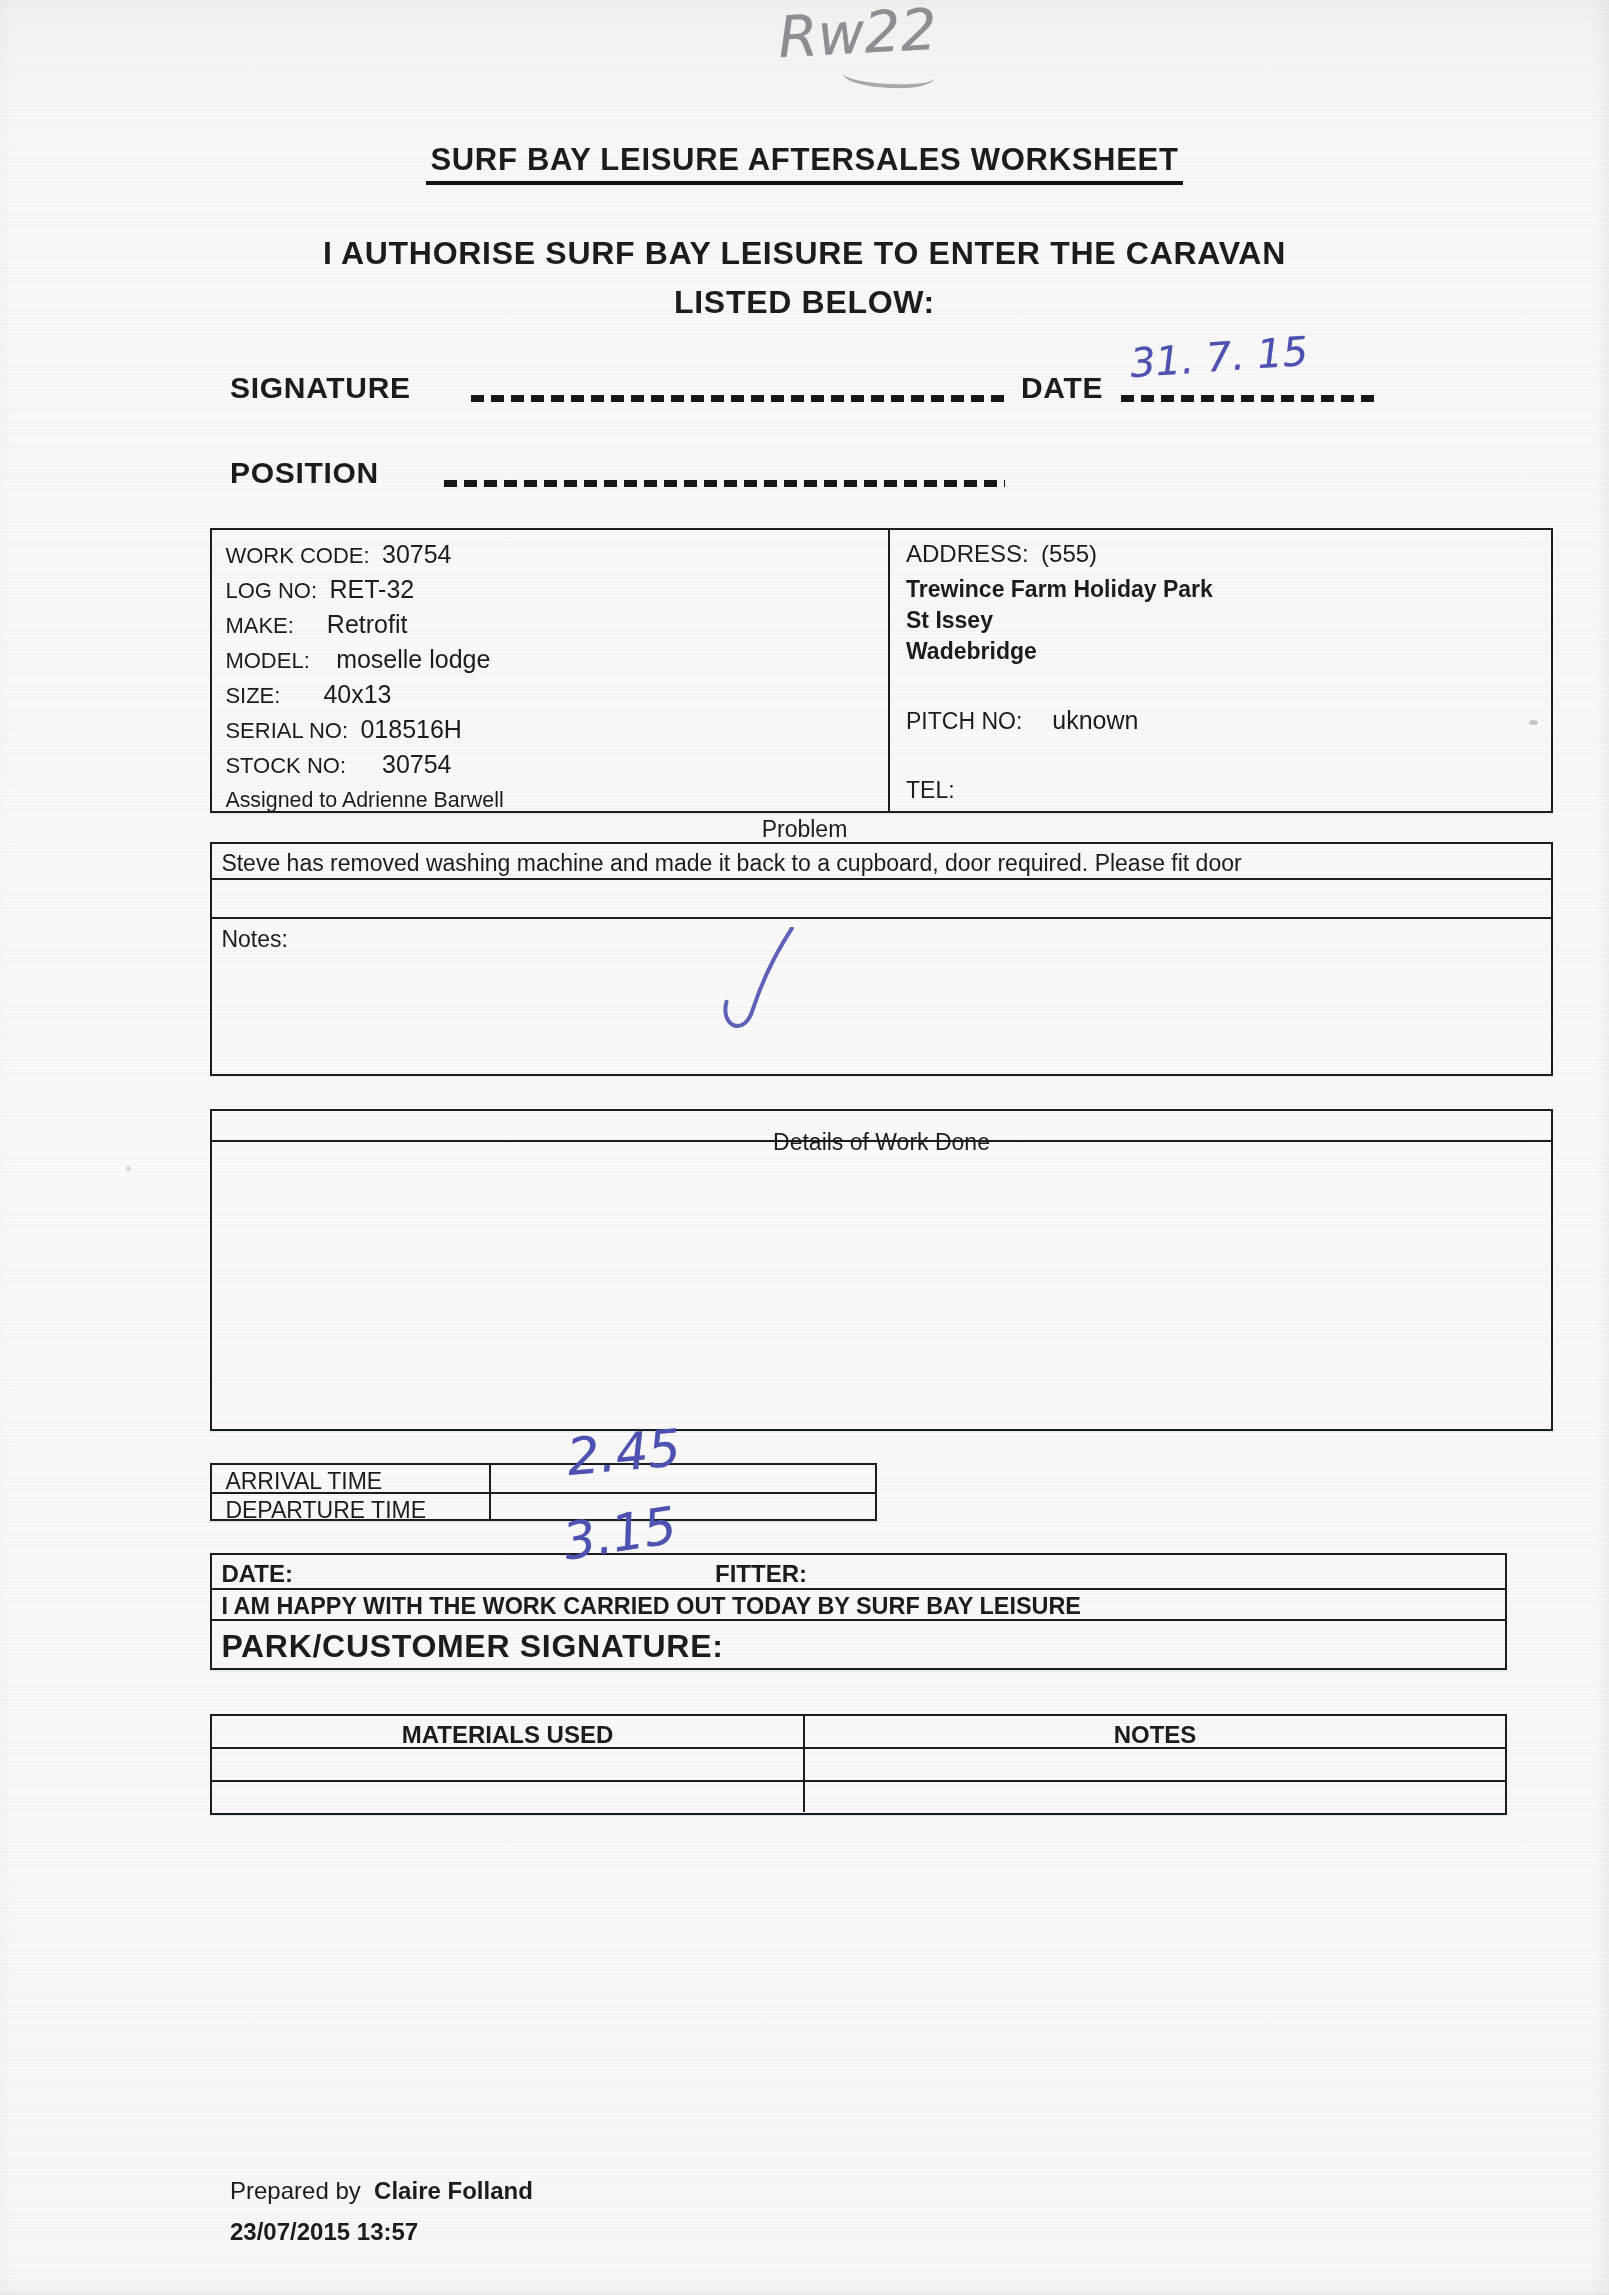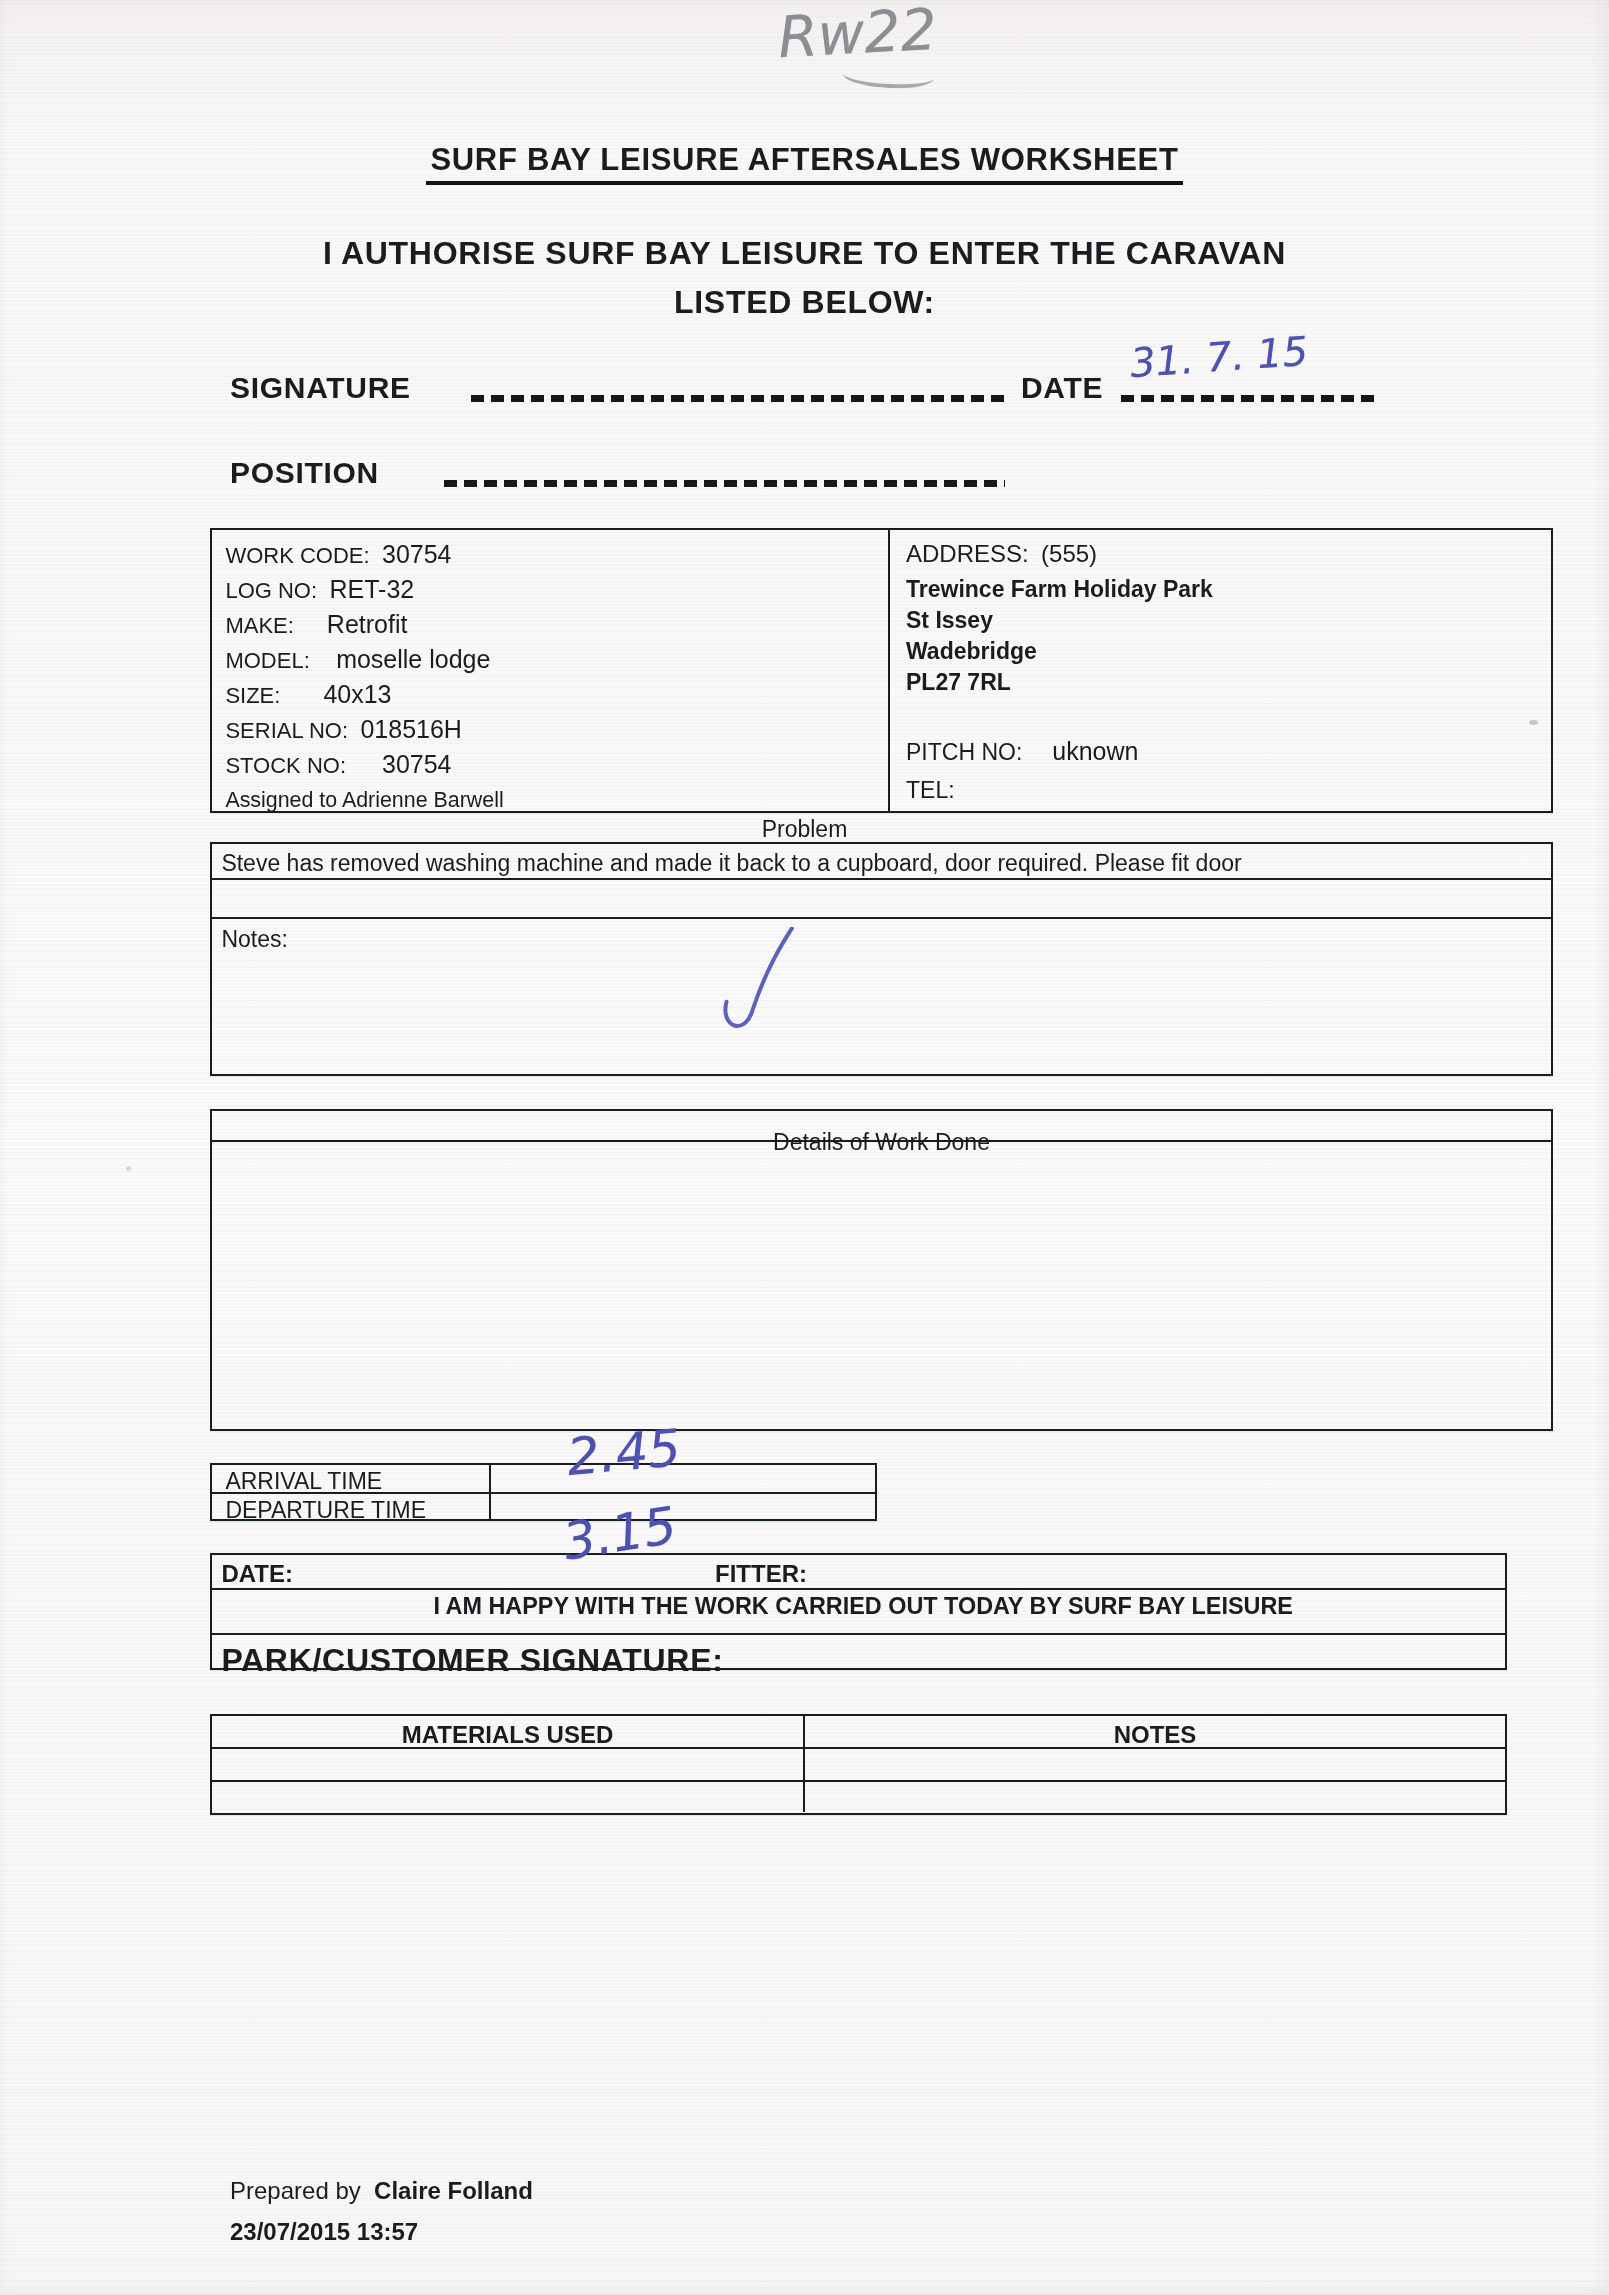--- a/index.html
+++ b/index.html
@@ -100,21 +100,20 @@
     </div>
 
     <div class="box" style="flex:1;height:100%;padding:8px 16px 6.7px 16px;display:flex;flex-direction:column;">
       <div style="line-height:32px;white-space:nowrap;">
         <span style="font-size:24px;">ADDRESS:</span>
         <span style="font-size:24px;margin-left:9.4px;">(555)</span>
       </div>
       <div class="addr-line">Trewince Farm Holiday Park</div>
       <div class="addr-line">St Issey</div>
       <div class="addr-line">Wadebridge</div>
-      <div class="addr-line">PL27 7RL</div>
       <div style="margin-top:39px;white-space:nowrap;">
         <span style="font-size:23px;">PITCH NO:</span>
         <span style="font-size:25px;margin-left:27px;">uknown</span>
       </div>
       <div style="margin-top:auto;font-size:23px;">TEL:</div>
     </div>
   </div>
 
   <div class="speck" style="left:1529px;top:720px;width:9.4px;height:5.3px;"></div>
   <div class="speck" style="left:126px;top:1166px;width:4.7px;height:4.7px;opacity:.35;"></div>
@@ -156,21 +155,21 @@
     </div>
   </div>
   <div class="hw" style="left:567px;top:1423px;font-size:51px;transform:rotate(-5deg);z-index:5;">2.45</div>
   <div class="hw" style="left:563px;top:1504px;font-size:51px;transform:rotate(-9deg);z-index:5;">3.15</div>
 
   <div class="abs box" style="left:210px;top:1553px;width:1297px;height:117px;">
     <div class="rowline" style="height:35px;position:relative;padding:5.3px 0 0 9.4px;">
       <span class="b" style="font-size:24px;">DATE:</span>
       <span class="b" style="font-size:24px;position:absolute;left:503px;top:5.3px;">FITTER:</span>
     </div>
-    <div class="rowline" style="height:45px;padding:3.3px 0 0 9.4px;text-align:center;">
+    <div class="rowline" style="height:31px;padding:3.3px 0 0 9.4px;">
       <span class="b" style="font-size:23.4px;">I AM HAPPY WITH THE WORK CARRIED OUT TODAY BY SURF BAY LEISURE</span>
     </div>
     <div style="padding:6.7px 0 0 9.4px;">
       <span class="b" style="font-size:32px;letter-spacing:0.7px;">PARK/CUSTOMER SIGNATURE:</span>
     </div>
   </div>
 
   <div class="abs box" style="left:210px;top:1714px;width:1297px;height:101px;">
     <div class="rowline flexrow" style="height:33px;">
       <div style="width:593px;border-right:2px solid #1b1b20;box-sizing:border-box;text-align:center;padding-top:4.7px;">

